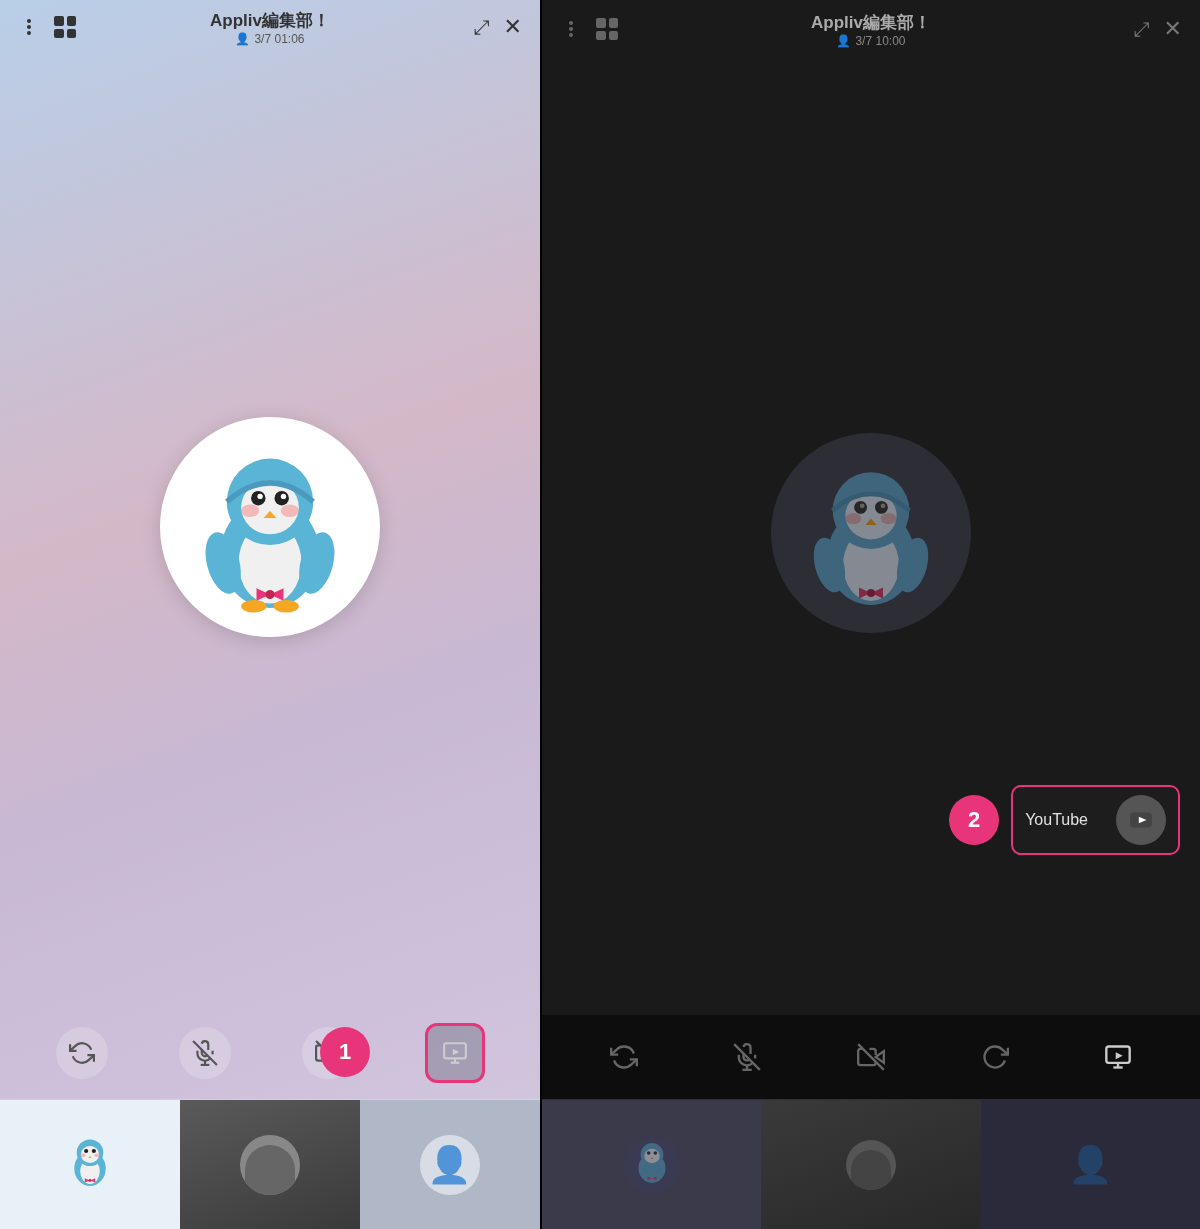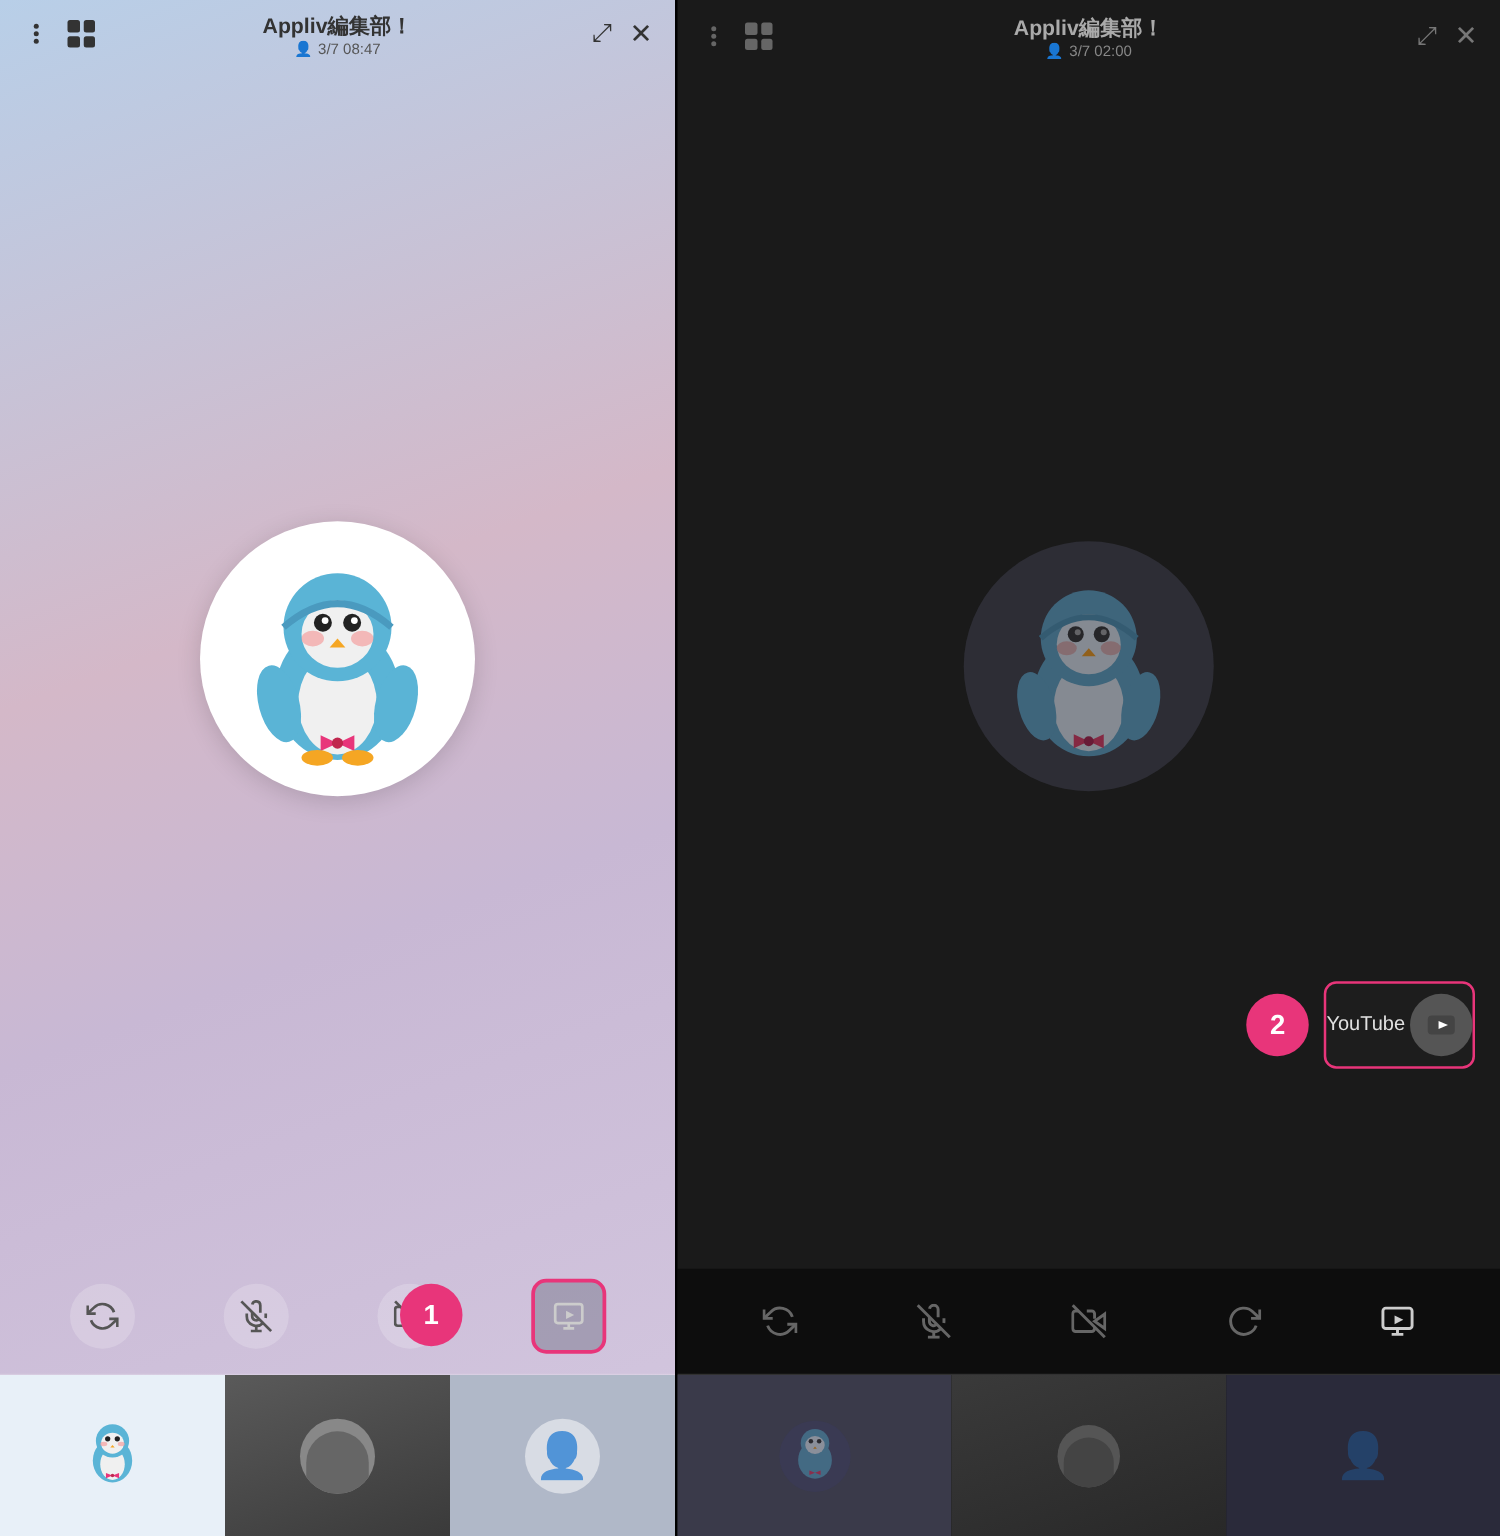--- a/index.html
+++ b/index.html
@@ -334,25 +334,25 @@
       display: flex;
       align-items: center;
       justify-content: center;
       cursor: pointer;
       border: none;
     }
 
     .youtube-row {
       border: 2.5px solid #e8357a;
       border-radius: 10px;
-      padding: 8px 0;
+      padding: 8px 12px;
       background: rgba(30,30,30,0.9);
       display: flex;
       align-items: center;
-      gap: 4px;
+      gap: 28px;
       justify-content: flex-end;
     }
 
     
     .badge-circle-2 {
       width: 50px;
       height: 50px;
       border-radius: 50%;
       background: #e8357a;
       display: flex;
@@ -440,21 +440,21 @@
         <span></span>
           <span></span>
           <span></span>
           <span></span>
       </div>
     </div>
     <div class="header-center">
       <span class="header-title">Appliv編集部！</span>
       <span class="header-subtitle">
         <span>👤</span>
-        <span>3/7  08:47</span>
+        <span>3/7  01:06</span>
       </span>
     </div>
     <div class="header-right-icons">
       <span class="icon-shrink">⤢</span>
       <span class="icon-close">✕</span>
     </div>
   </div>
 
   <div class="left-main">
     <div class="avatar-circle">
@@ -582,21 +582,21 @@
         <span style="background:#666;"></span>
         <span style="background:#666;"></span>
         <span style="background:#666;"></span>
         <span style="background:#666;"></span>
       </div>
     </div>
     <div class="right-header-center">
       <span class="right-header-title">Appliv編集部！</span>
       <span class="right-header-subtitle">
         <span style="color:#888;">👤</span>
-        <span>3/7  02:00</span>
+        <span>3/7  10:00</span>
       </span>
     </div>
     <div class="header-right-icons">
       <span style="color:#777;font-size:20px;">⤢</span>
       <span style="color:#777;font-size:22px;">✕</span>
     </div>
   </div>
 
   <div class="right-main">
 

